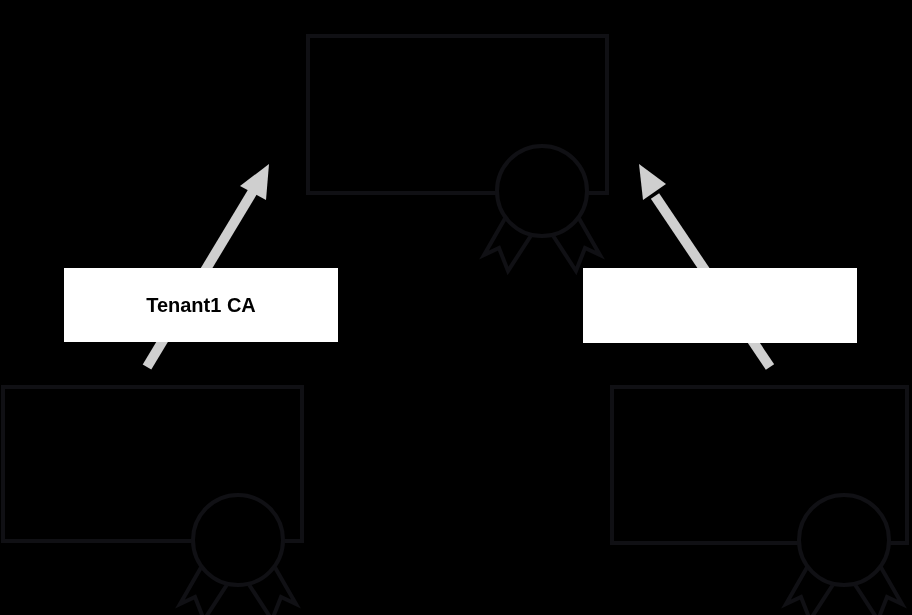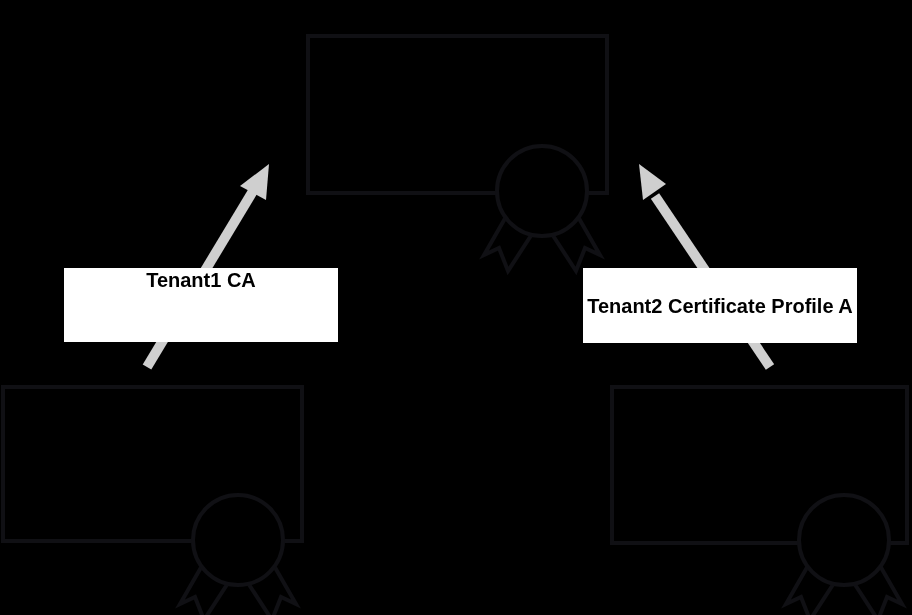--- a/index.html
+++ b/index.html
@@ -55,21 +55,20 @@
     white-space: nowrap;
   }
   .label-box .line {
     display: block;
   }
   .label-tenant1 {
     left: 64px;
     top: 268px;
     width: 274px;
     height: 74px;
-    justify-content: space-between;
   }
   .label-tenant2 {
     left: 583px;
     top: 268px;
     width: 274px;
     height: 75px;
   }
 </style>
 </head>
 <body>
@@ -110,16 +109,15 @@
       <rect class="cert-stroke" x="612" y="387" width="295" height="156"></rect>
       <use href="#rosette" transform="translate(844,540)"></use>
     </g>
   </svg>
 
   <div class="label-box label-tenant1">
     <span class="line">Tenant1 CA</span>
   </div>
 
   <div class="label-box label-tenant2">
-    <span class="line">Tenant2 Certificate Profile A</span>
   </div>
 
 </div>
 
 </body></html>

